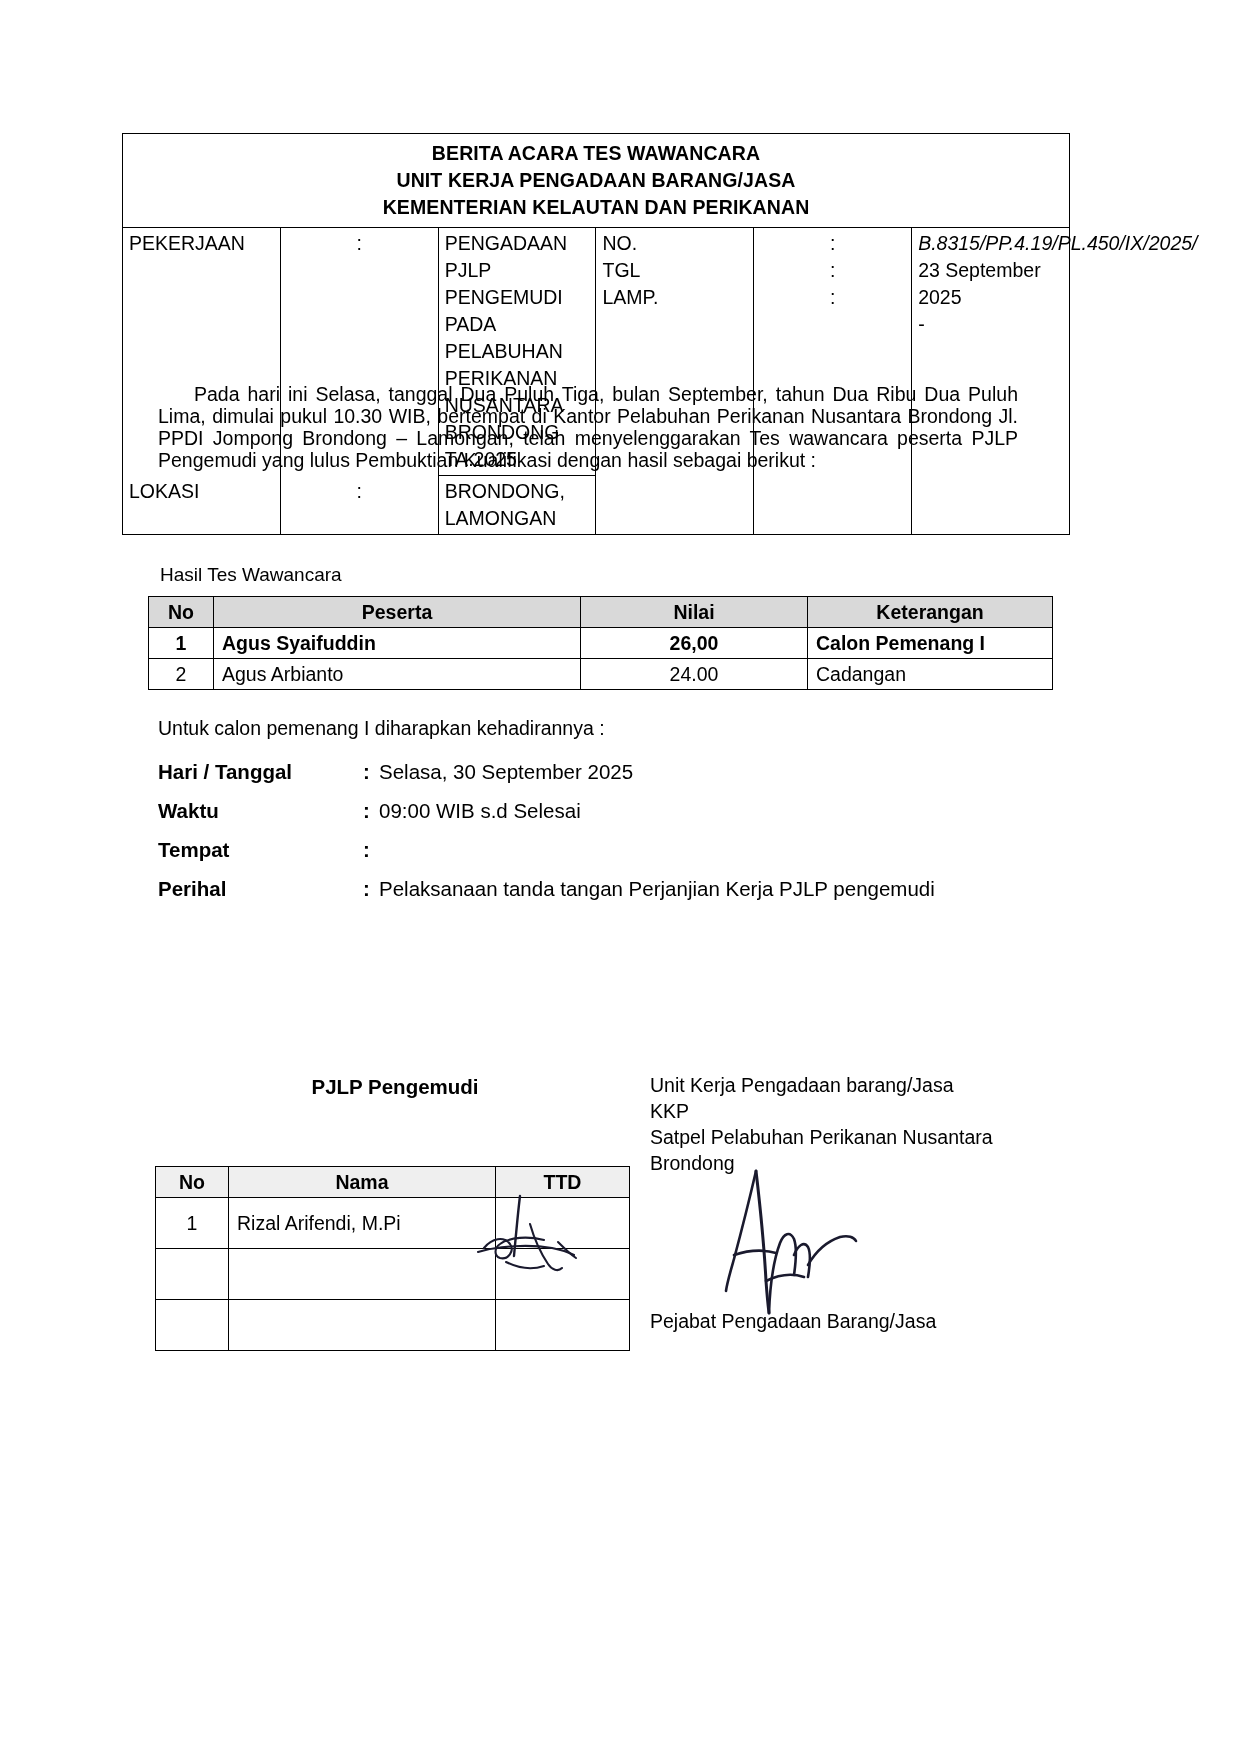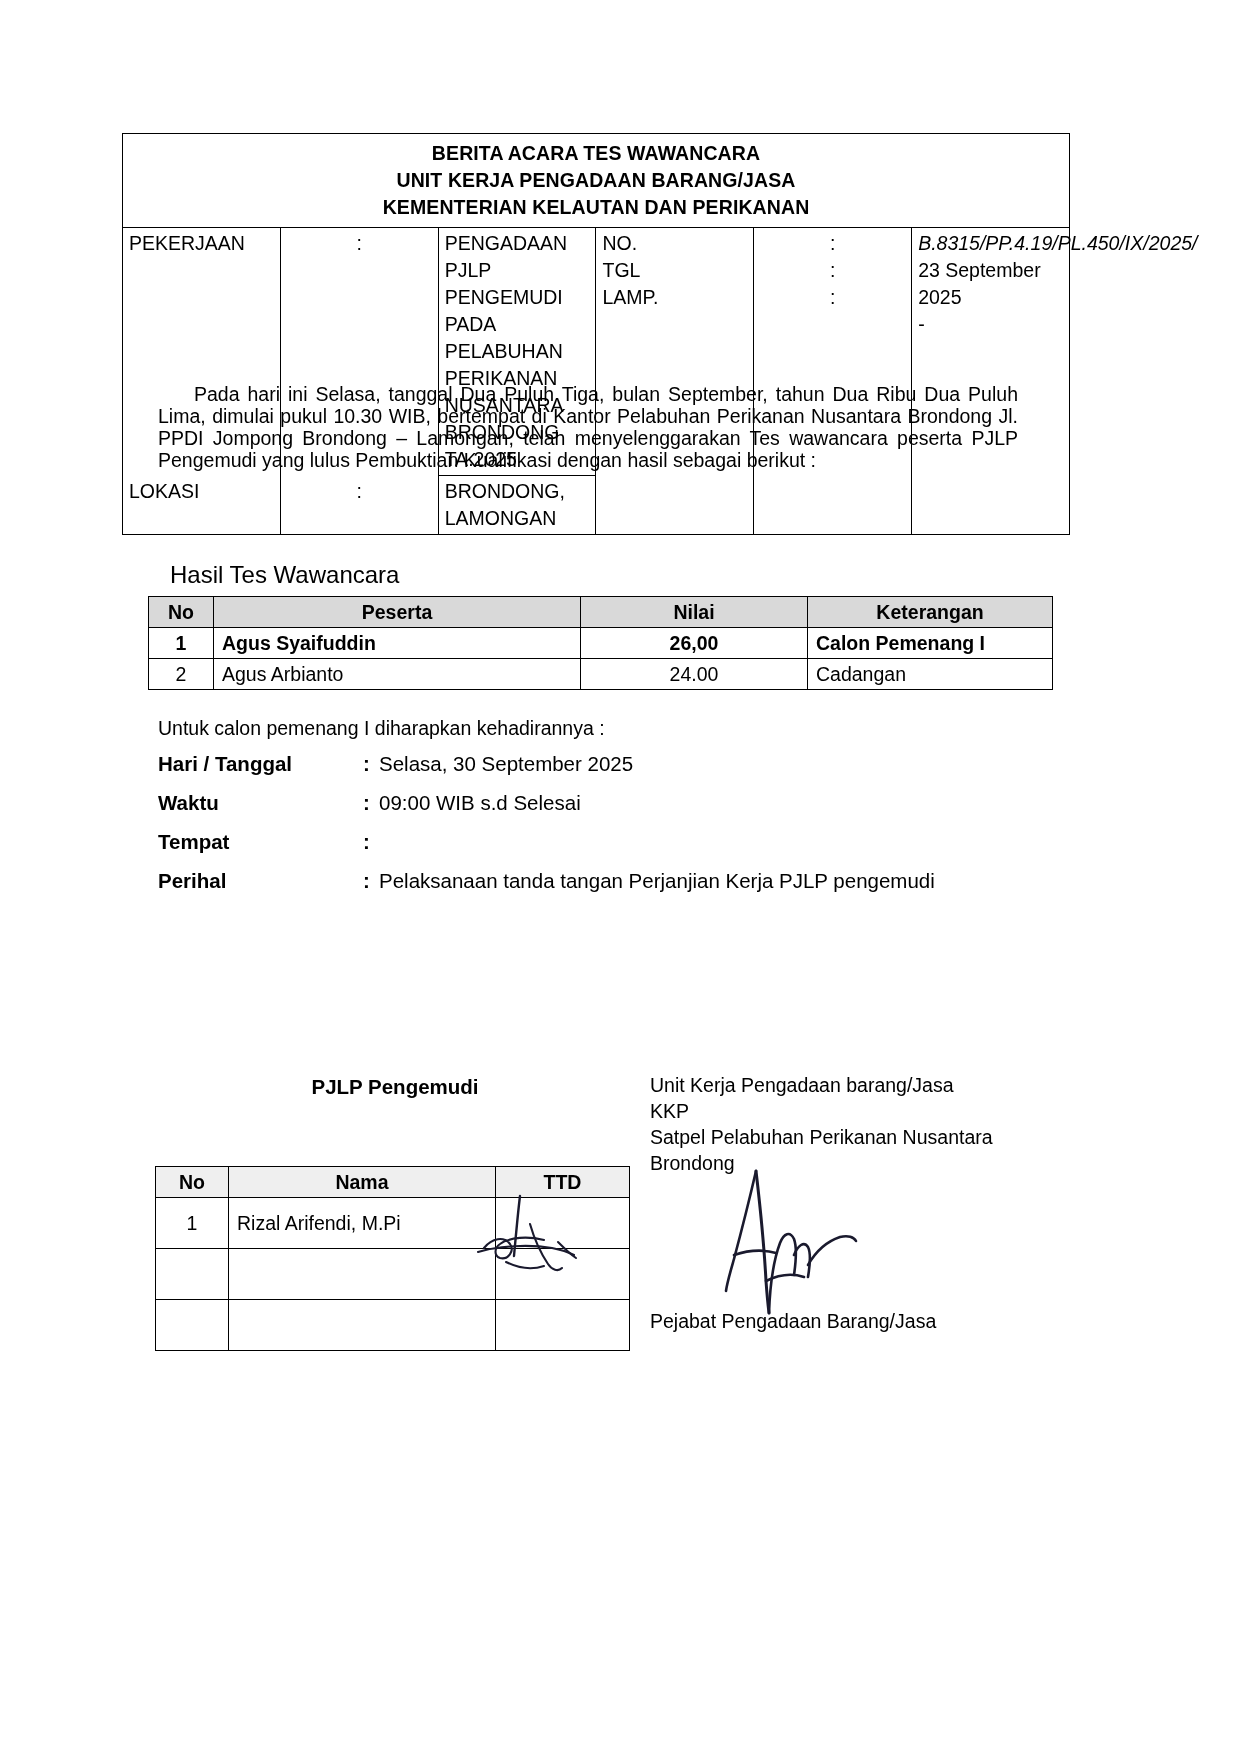--- a/index.html
+++ b/index.html
@@ -66,23 +66,23 @@
     width: 860px;
     font-size: 19.5px;
     line-height: 22px;
     text-align: justify;
     text-indent: 36px;
     text-justify: inter-word;
   }
 
   .subtitle {
     position: absolute;
-    left: 170px;
+    left: 160px;
     top: 562px;
-    font-size: 24px;
+    font-size: 19px;
     line-height: 26px;
   }
 
   
   .results-table {
     position: absolute;
     left: 148px;
     top: 596px;
     width: 905px;
     border-collapse: collapse;
@@ -115,21 +115,21 @@
     line-height: 26px;
   }
   .detail-list {
     position: absolute;
     left: 158px;
     top: 752px;
     width: 860px;
   }
   .detail-row {
     display: flex;
-    align-items: flex-start;
+    align-items: center;
     height: 39px;
     font-size: 20.5px;
   }
   .detail-label {
     width: 205px;
     font-weight: bold;
     flex: 0 0 205px;
   }
   .detail-colon {
     width: 16px;

